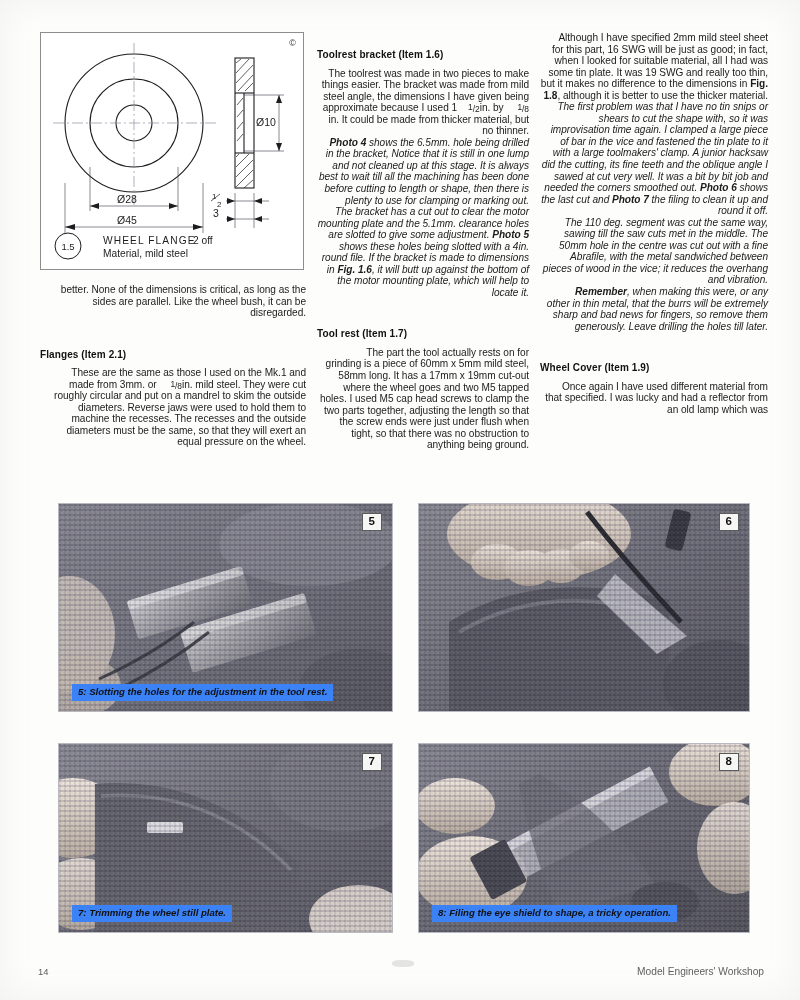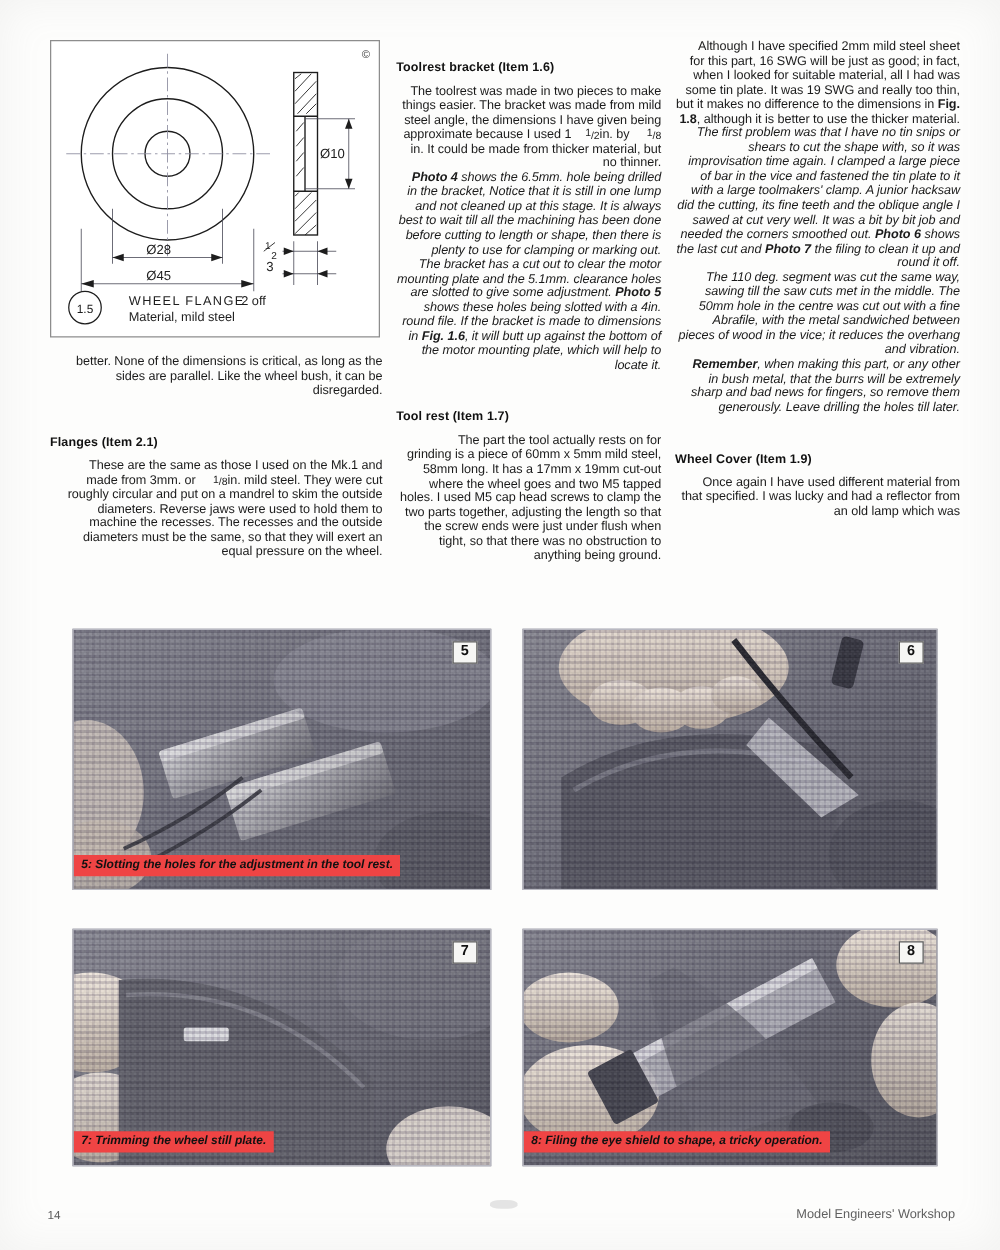--- a/index.html
+++ b/index.html
@@ -82,22 +82,22 @@
     background-size:4px 4px;
   }
 
   .pnum{
     position:absolute;top:9px;right:10px;
     background:#f6f6f4;border:1px solid #5a5a5a;
     font-size:11.5px;font-weight:bold;color:#111;
     padding:1px 6px 2px 6px;line-height:1.15;z-index:6;
   }
   .cap{
-    position:absolute;left:0;bottom:10px;
-    background:#ef4444;color:#111;
+    position:absolute;left:13px;bottom:10px;
+    background:#3b82f6;color:#111;
     font-size:9.6px;font-weight:bold;font-style:italic;
     line-height:12.2px;padding:2px 6px 3px 6px;z-index:6;
     max-width:92%;
   }
   .cap-2l{bottom:14px;}
 
   
   .footer{position:absolute;left:0;top:966px;width:800px;height:24px;text-decoration:underline;}
   .pageno{position:absolute;left:38px;top:0;font-size:9.4px;color:#5c5c5c;}
   .journal{position:absolute;right:36px;top:0;font-size:10.2px;color:#616161;}
@@ -225,21 +225,21 @@
       <p class="body"><span>The bracket has a cut out to clear the motor mounting plate and the 5.1mm. clearance holes are slotted to give some adjustment. </span><b>Photo 5</b><span> shows these holes being slotted with a 4in. round file. If the bracket is made to dimensions in </span><b>Fig. 1.6</b><span>, it will butt up against the bottom of the motor mounting plate, which will help to locate it.</span></p>
       <div class="gap"></div>
       <h2 class="head">Tool rest (Item 1.7)</h2>
       <p class="body ind">The part the tool actually rests on for grinding is a piece of 60mm x 5mm mild steel, 58mm long. It has a 17mm x 19mm cut-out where the wheel goes and two M5 tapped holes. I used M5 cap head screws to clamp the two parts together, adjusting the length so that the screw ends were just under flush when tight, so that there was no obstruction to anything being ground.</p>
     </div>
 
     <div class="col col-3">
       <p class="body ind"><span>Although I have specified 2mm mild steel sheet for this part, 16 SWG will be just as good; in fact, when I looked for suitable material, all I had was some tin plate. It was 19 SWG and really too thin, but it makes no difference to the dimensions in </span><b>Fig. 1.8</b><span>, although it is better to use the thicker material.</span></p>
       <p class="body ind"><span>The first problem was that I have no tin snips or shears to cut the shape with, so it was improvisation time again. I clamped a large piece of bar in the vice and fastened the tin plate to it with a large toolmakers' clamp. A junior hacksaw did the cutting, its fine teeth and the oblique angle I sawed at cut very well. It was a bit by bit job and needed the corners smoothed out. </span><b>Photo 6</b><span> shows the last cut and </span><b>Photo 7</b><span> the filing to clean it up and round it off.</span></p>
       <p class="body ind">The 110 deg. segment was cut the same way, sawing till the saw cuts met in the middle. The 50mm hole in the centre was cut out with a fine Abrafile, with the metal sandwiched between pieces of wood in the vice; it reduces the overhang and vibration.</p>
-      <p class="body ind"><b>Remember</b><span>, when making this part, or any other in bush metal, that the burrs will be extremely sharp and bad news for fingers, so remove them generously. Leave drilling the holes till later.</span></p>
+      <p class="body ind"><b>Remember</b><span>, when making this were, or any other in thin metal, that the burrs will be extremely sharp and bad news for fingers, so remove them generously. Leave drilling the holes till later.</span></p>
       <div class="gap"></div>
       <h2 class="head">Wheel Cover (Item 1.9)</h2>
       <p class="body ind">Once again I have used different material from that specified. I was lucky and had a reflector from an old lamp which was</p>
     </div>
   </div>
 
   <div class="photos">
 
     <div class="prow prow-1">
 

